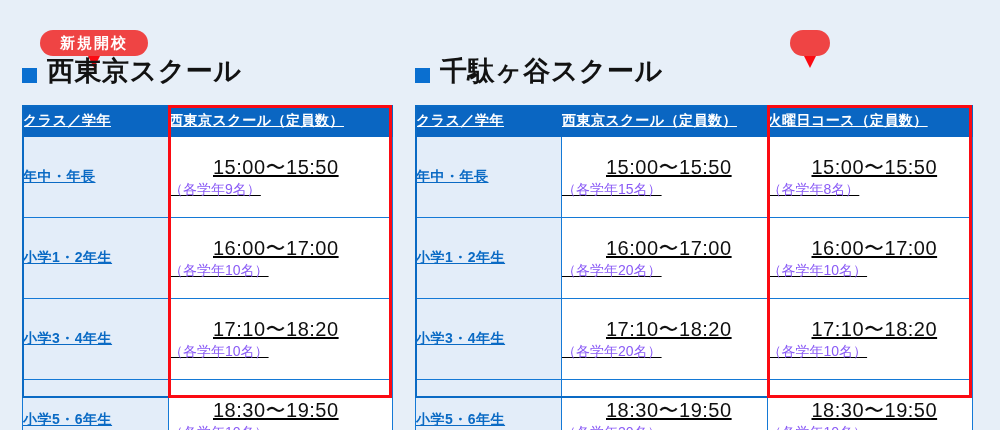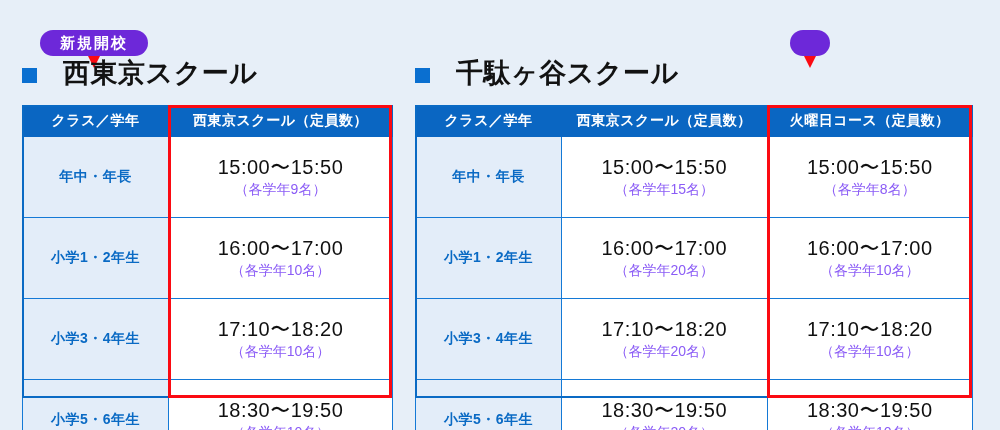--- a/index.html
+++ b/index.html
@@ -31,21 +31,21 @@
 
   
   .badge-wrap {
     position: absolute;
     top: 30px;
     height: 30px;
   }
   .badge {
     position: relative;
     display: inline-block;
-    background: #6d28d9;
+    background: #ef4444;
     color: #ffffff;
     font-size: 15px;
     font-weight: bold;
     letter-spacing: 2px;
     line-height: 26px;
     height: 26px;
     padding: 0 20px;
     border-radius: 13px;
     white-space: nowrap;
     text-align: center;
@@ -62,22 +62,23 @@
     border-top: 12px solid #fb0a12;
   }
 
   
   .school-head {
     position: absolute;
     top: 60px;
     left: 0;
     display: flex;
     align-items: center;
-    gap: 26px;
-    white-space: nowrap;
+    gap: 10px;
+    white-space: nowrap;
+    font-family: Liberation Mono, monospace;
   }
   .head-bullet {
     width: 15px;
     height: 15px;
     background: #0a6fd0;
     flex: 0 0 auto;
     margin-top: 4px;
   }
   .head-title {
     font-size: 27px;
@@ -100,22 +101,23 @@
   .tbl.right { width: 557px; }
 
   .tbl col.c-label { width: 146px; }
   .tbl.left  col.c-course { width: 224px; }
   .tbl.right col.c-course { width: 205.5px; }
 
   th, td {
     margin: 0;
     padding: 0;
     vertical-align: middle;
-    text-align: center;
+    text-align: left;
     border: 1px solid #1479d6;
+    text-decoration: underline;
   }
 
   thead th {
     background: #0a66c2;
     color: #ffffff;
     font-size: 14px;
     font-weight: bold;
     letter-spacing: 0.5px;
     height: 30px;
     border-color: #0a66c2;
@@ -138,20 +140,21 @@
     background: #ffffff;
     height: 72px;
     padding: 4px 0;
   }
   .time-main {
     font-size: 20px;
     color: #101010;
     line-height: 1.25;
     letter-spacing: 0.5px;
     white-space: nowrap;
+    padding-left: 44px;
   }
   .time-sub {
     font-size: 14px;
     color: #8b5cf6;
     line-height: 1.3;
     white-space: nowrap;
   }
 
   
   .tbl-frame {

